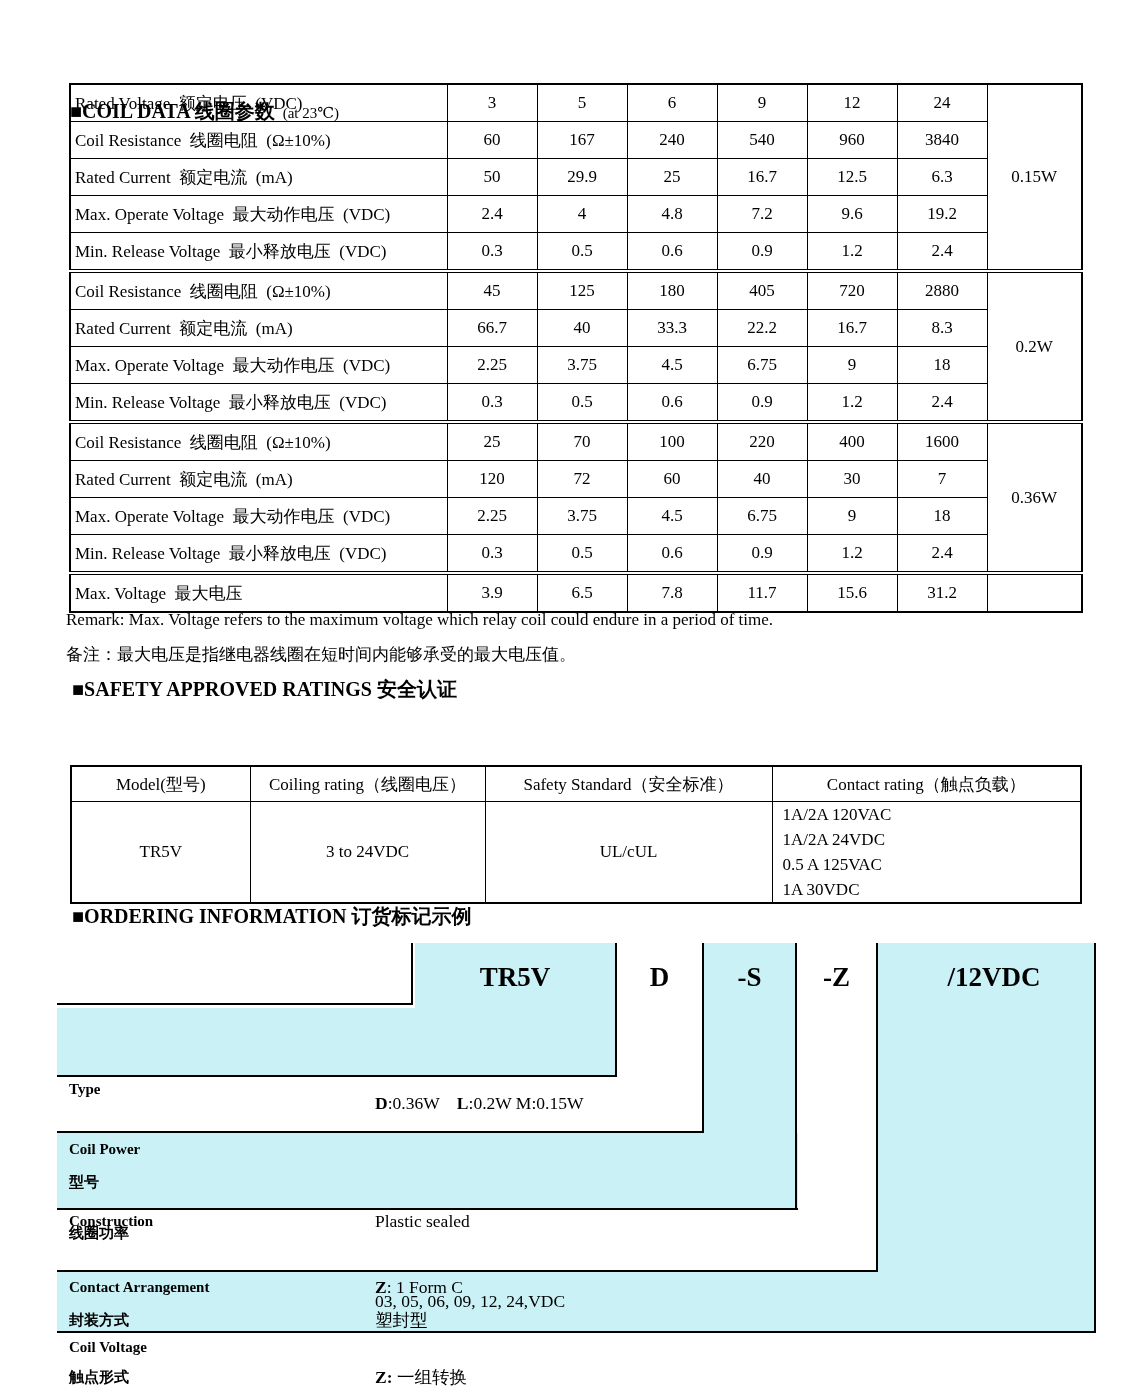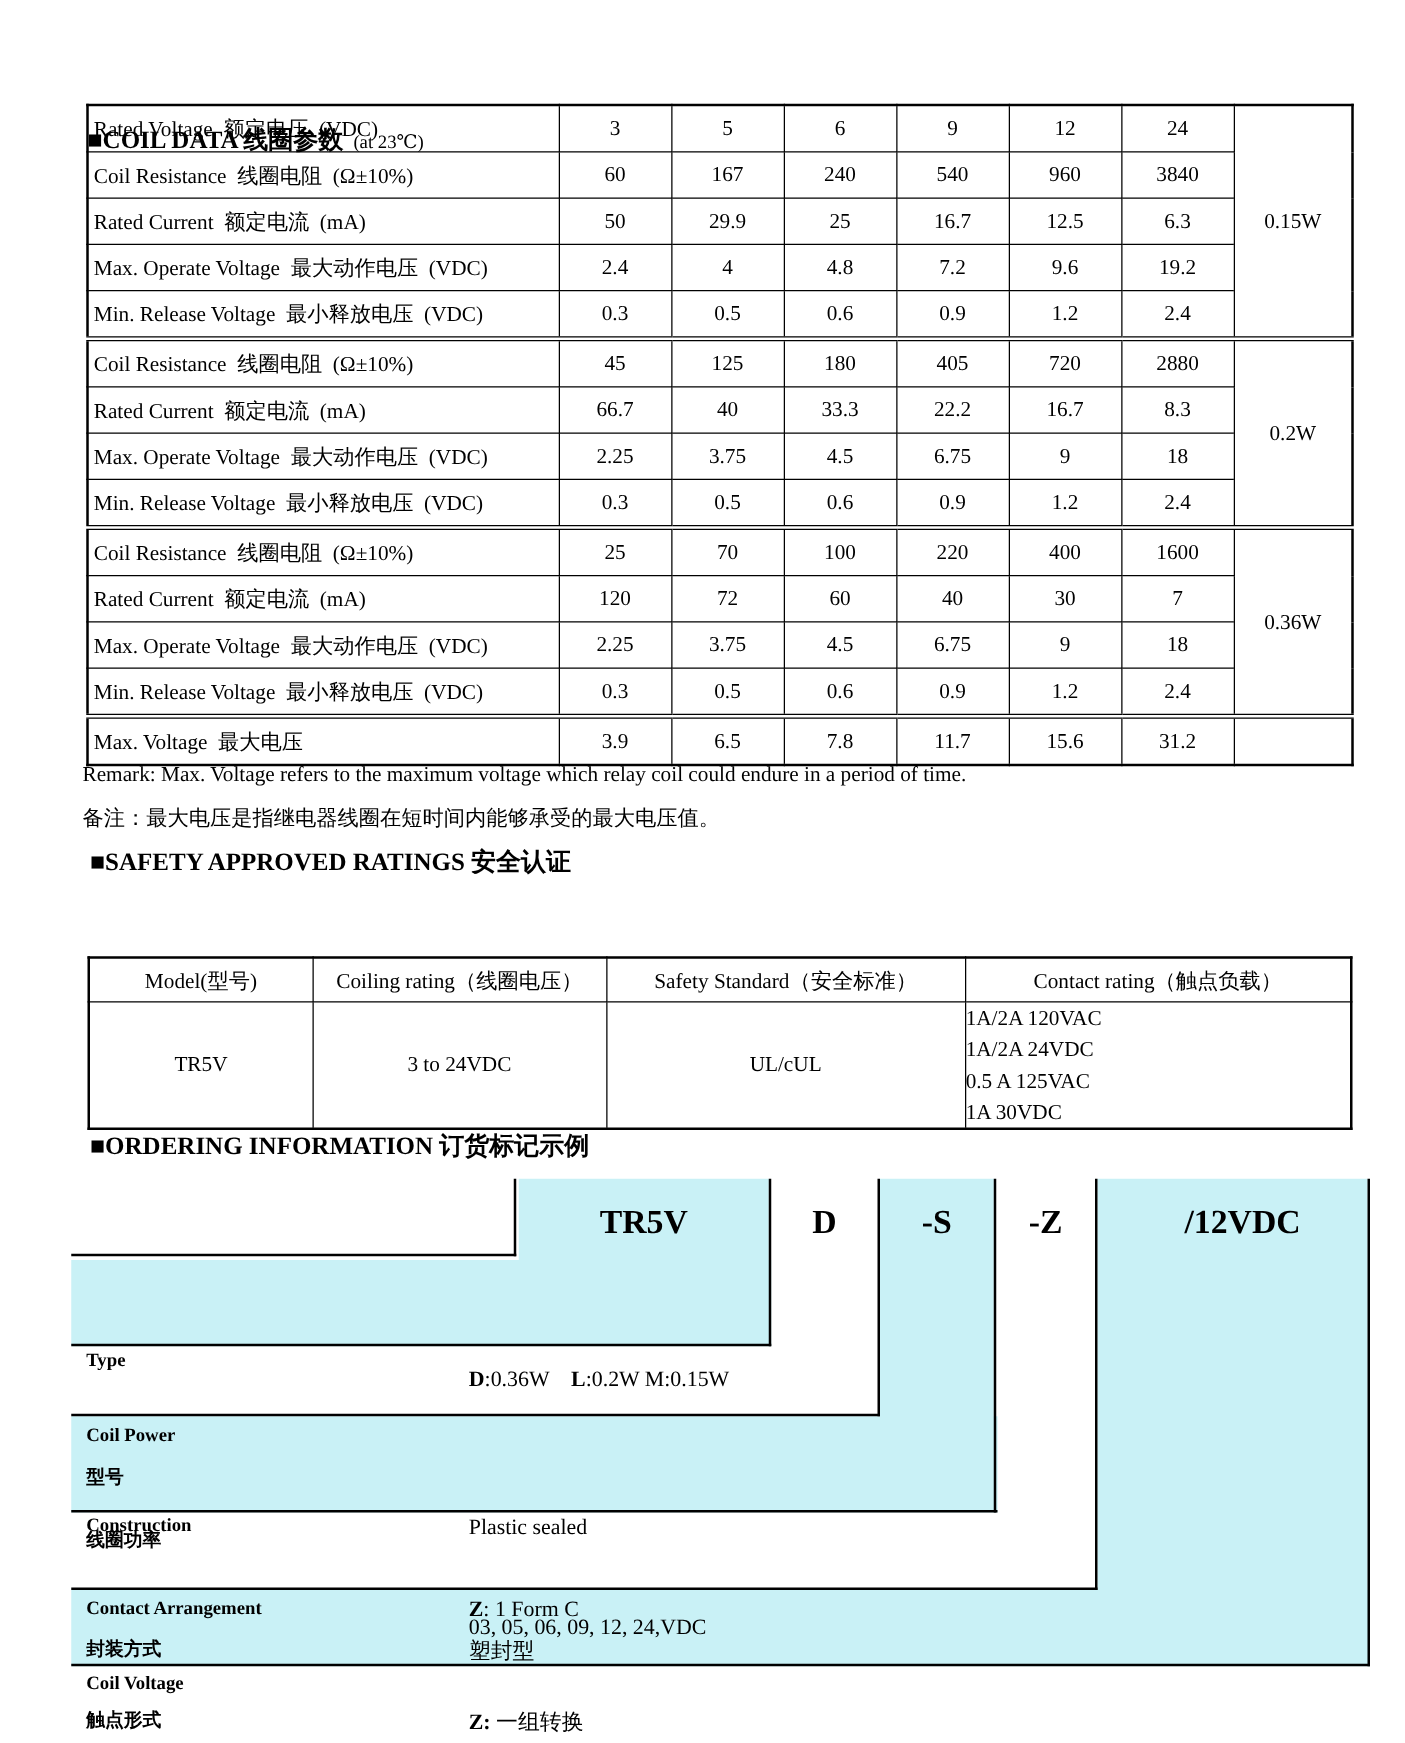--- a/index.html
+++ b/index.html
@@ -25,21 +25,21 @@
 
   
   table.safety {
     position:absolute; left:70px; top:765px;
     border-collapse:collapse; table-layout:fixed;
     border:2px solid #000; font-size:17px;
   }
   table.safety td { border:1px solid #000; padding:0; }
   table.safety tr.hdr td { height:34px; text-align:center; }
   table.safety tr.body td { height:100px; text-align:center; }
-  table.safety tr.body td.contact { text-align:left; }
+  table.safety tr.body td.contact { text-align:left; padding-left:10px; }
   table.safety td.contact div { line-height:25px; }
 
   
   .remark { position:absolute; font-size:17px; white-space:nowrap; }
 
   
   .cyan { position:absolute; background:#C9F1F6; }
   .dline { position:absolute; background:#000; }
   .band { position:absolute; background:#C9F1F6; border-bottom:2px solid #000; }
   .code {

